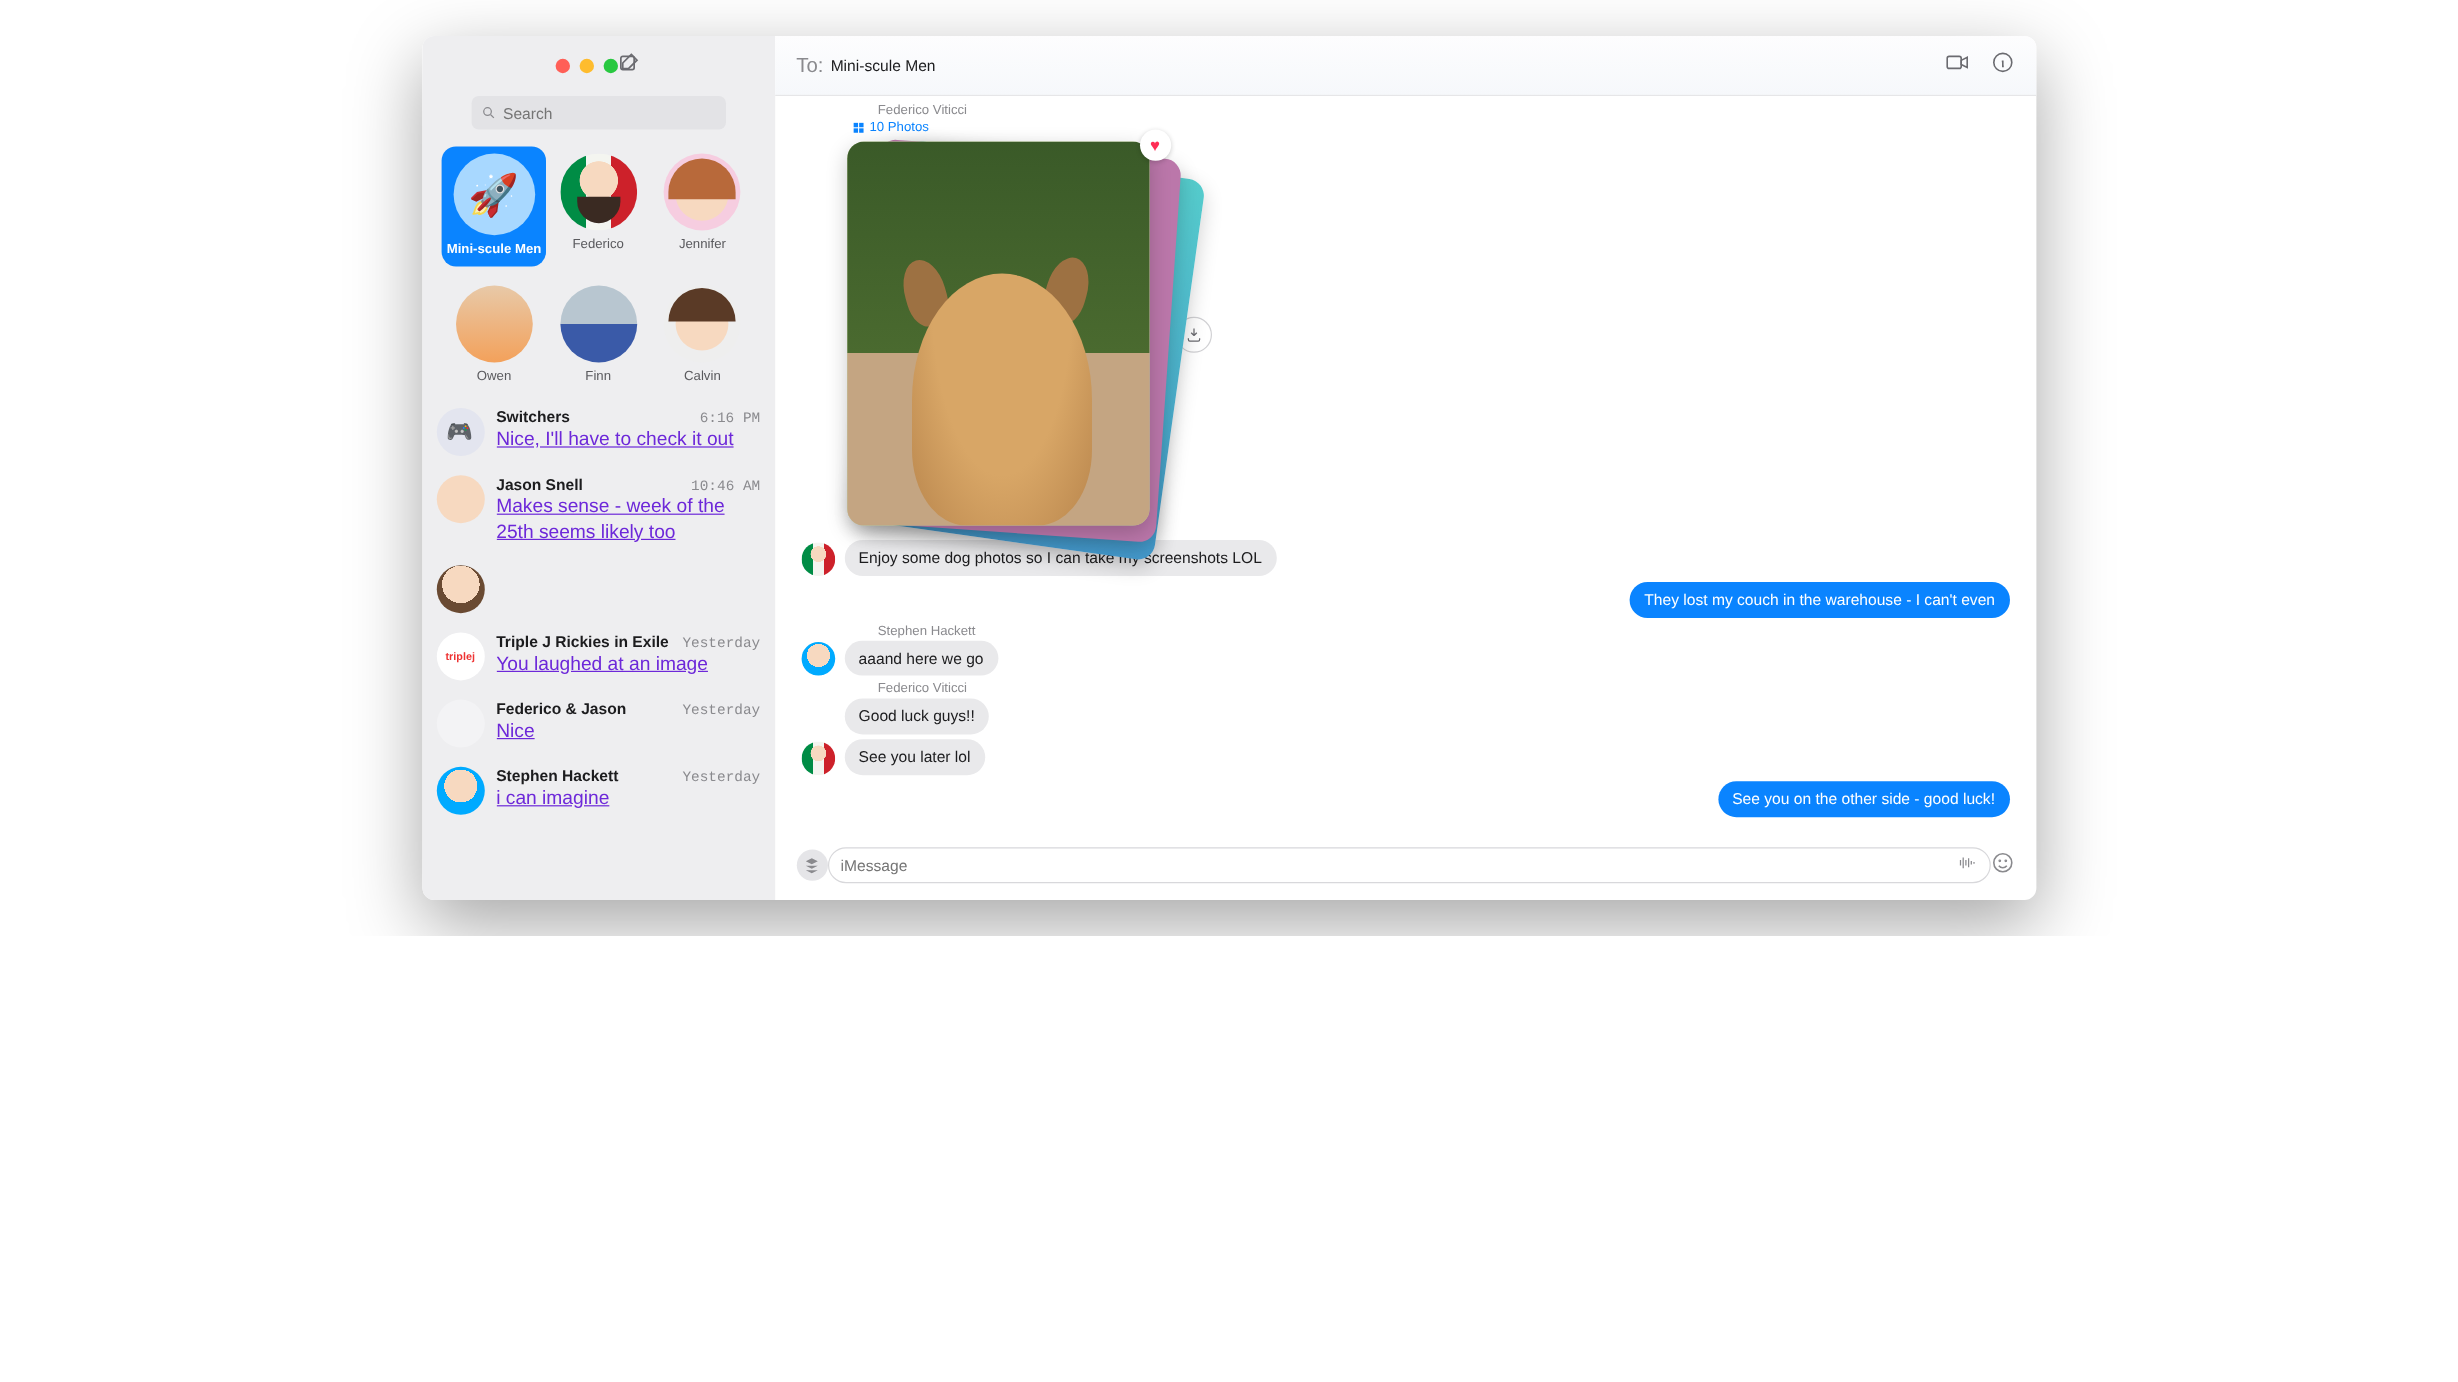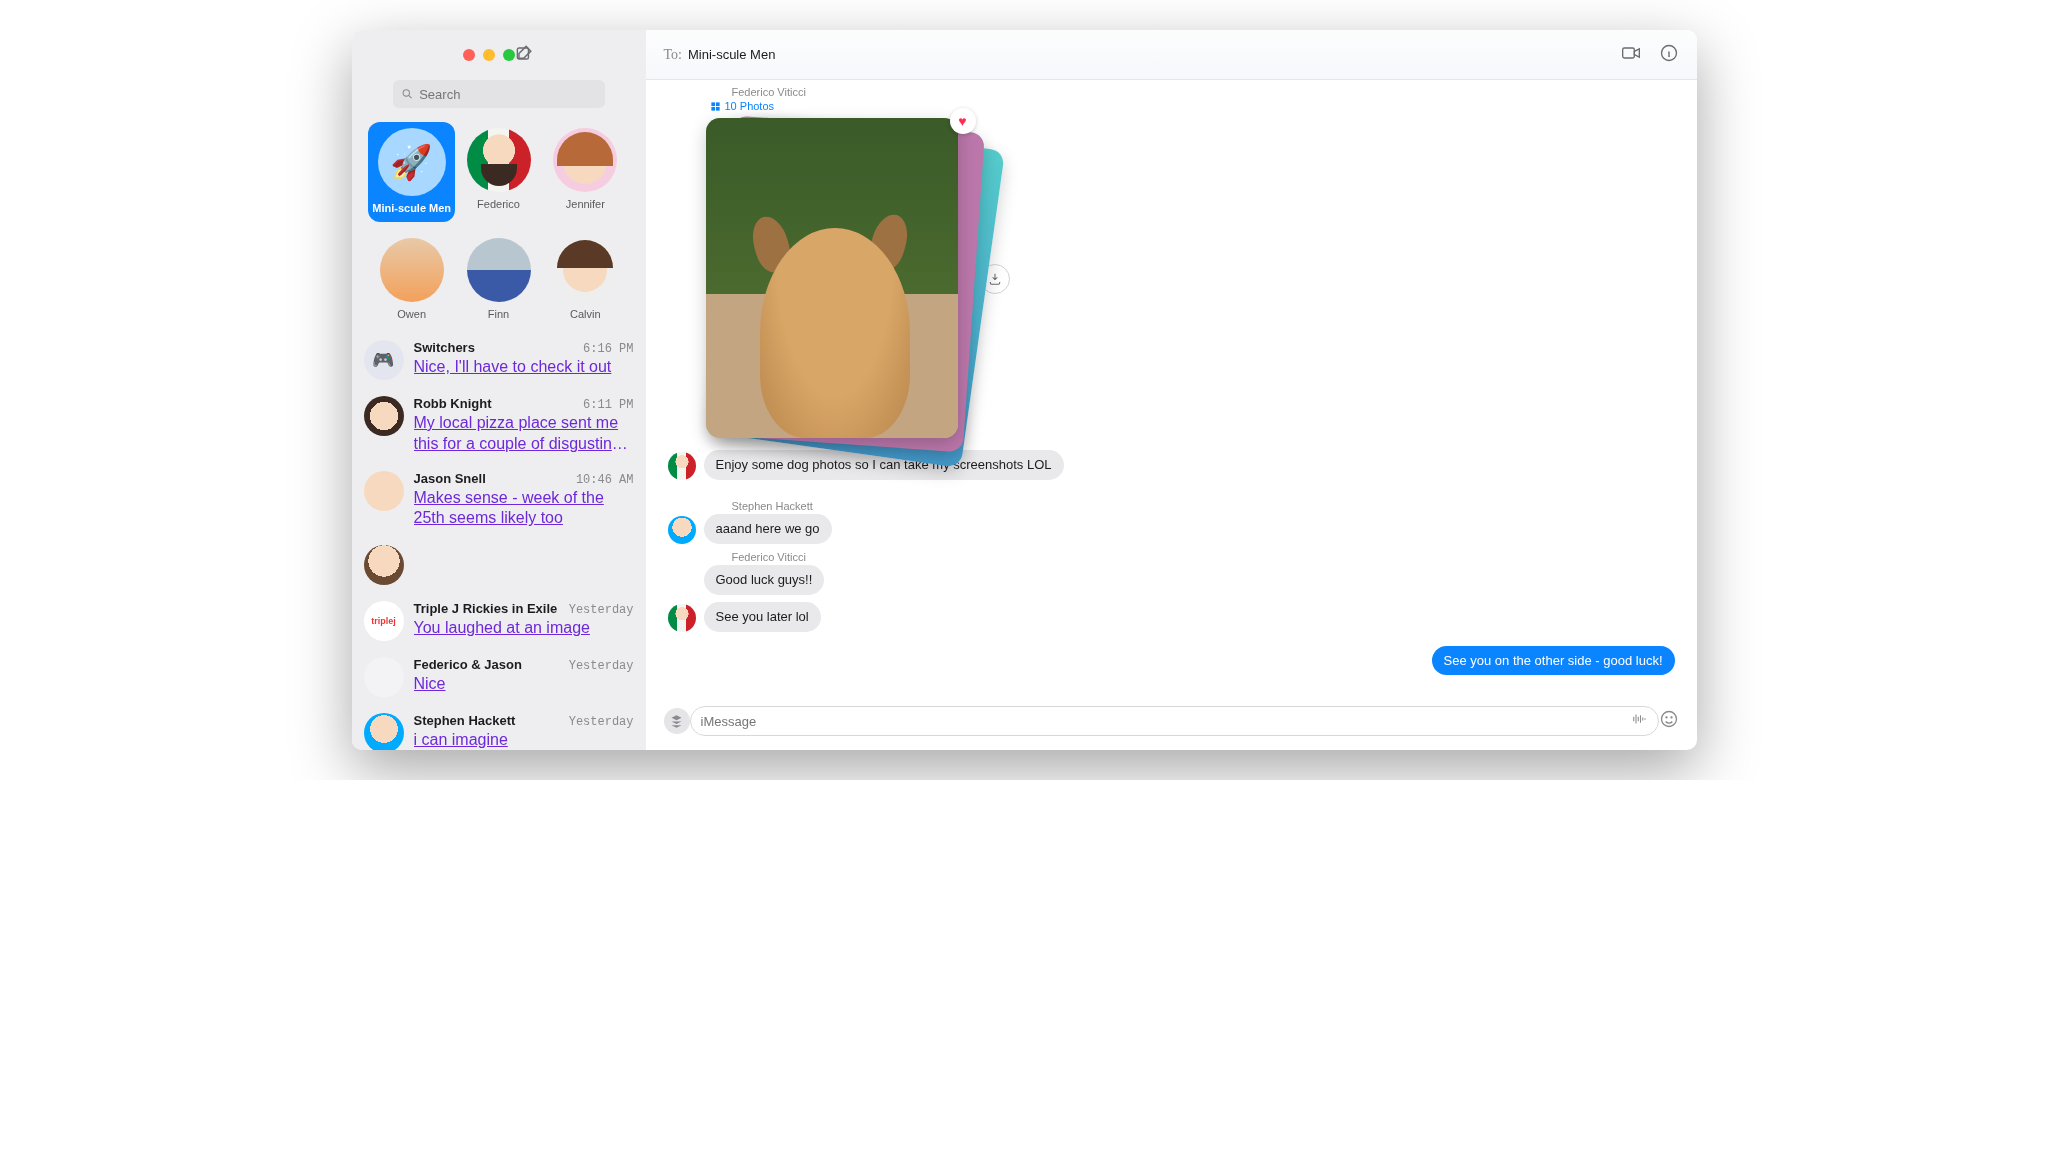--- a/index.html
+++ b/index.html
@@ -25,21 +25,21 @@
 .convo-list { flex: 1; overflow-y: auto; }
 .convo { display: flex; padding: 8px 12px; gap: 10px; }
 .cav { width: 40px; height: 40px; border-radius: 50%; background: #ccc; flex-shrink: 0; display: flex; align-items: center; justify-content: center; font-size: 18px; }
 .cbody { flex: 1; min-width: 0; }
 .chead { display: flex; justify-content: space-between; align-items: baseline; }
 .ctitle { font-weight: 600; font-size: 13px; color: #1c1c1e; }
 .ctime { font-size: 12px; color: #8a8a8e; font-family: Liberation Mono, monospace; }
 .cprev { font-size: 16px; color: #6d28d9; line-height: 1.3; margin-top: 1px; overflow: hidden; display: -webkit-box; text-decoration: underline; -webkit-line-clamp: 2; -webkit-box-orient: vertical; }
 .main { flex: 1; display: flex; flex-direction: column; }
 .header { height: 50px; border-bottom: 1px solid #e6e6e8; display: flex; align-items: center; padding: 0 18px; background: linear-gradient(180deg,#fdfdfe,#f6f8fb); }
-.to-label { color: #8a8a8e; font-size: 14px; margin-right: 6px; font-family: Liberation Serif, serif; }
+.to-label { color: #8a8a8e; font-size: 17px; margin-right: 6px; }
 .to-name { font-size: 13px; color: #1c1c1e; }
 .header-right { margin-left: auto; display: flex; gap: 18px; color: #6b6b70; }
 .header-right svg { width: 20px; height: 20px; }
 .thread { flex: 1; overflow-y: auto; padding: 6px 22px 10px 22px; display: flex; flex-direction: column; }
 .sender-name { font-size: 11px; color: #8a8a8e; margin-left: 64px; margin-bottom: 2px; }
 .photos-link { font-size: 11px; color: #0a84ff; margin-left: 42px; margin-bottom: 6px; display: flex; align-items: center; gap: 4px; }
 .photos-link svg { width: 11px; height: 11px; }
 .stack-row { display: flex; align-items: center; gap: 14px; margin-left: 38px; margin-bottom: 10px; }
 .photo-stack { position: relative; width: 260px; height: 322px; }
 .card { position: absolute; width: 252px; height: 320px; border-radius: 14px; box-shadow: 0 6px 18px rgba(0,0,0,0.2); background: #bc9; }
@@ -150,30 +150,20 @@
           <div class="cav cav-game">🎮</div>
           <div class="cbody">
             <div class="chead">
               <span class="ctitle">Switchers</span>
               <span class="ctime">6:16 PM</span>
             </div>
             <div class="cprev">Nice, I'll have to check it out</div>
           </div>
         </div>
         <div class="convo">
-          <div class="cav cav-robb"></div>
-          <div class="cbody">
-            <div class="chead">
-              <span class="ctitle">Robb Knight</span>
-              <span class="ctime">6:11 PM</span>
-            </div>
-            <div class="cprev">My local pizza place sent me this for a couple of disgusting sounding pizzas</div>
-          </div>
-        </div>
-        <div class="convo">
           <div class="cav cav-jason"></div>
           <div class="cbody">
             <div class="chead">
               <span class="ctitle">Jason Snell</span>
               <span class="ctime">10:46 AM</span>
             </div>
             <div class="cprev">Makes sense - week of the 25th seems likely too</div>
           </div>
         </div>
         <div class="convo">
@@ -256,20 +246,23 @@
               <path d="M12 3v10m0 0l-4-4m4 4l4-4M4 17v2a2 2 0 002 2h12a2 2 0 002-2v-2"></path>
             </svg>
         </div>
       </div>
     <div class="msg-row in">
           <div class="mav mav-federico"></div>
           <div class="bubble in">Enjoy some dog photos so I can take my screenshots LOL</div>
         </div>
         <div class="spacer-sm"></div>
         <div class="group-gap"></div>
+        <div class="msg-row out">
+          <div class="bubble out">They lost my couch in the warehouse - I can't even</div>
+        </div>
         <div class="group-gap"></div>
         <div class="sender-name">Stephen Hackett</div>
         <div class="msg-row in">
           <div class="mav mav-stephen"></div>
           <div class="bubble in">aaand here we go</div>
         </div>
         <div class="spacer-sm"></div>
         <div class="sender-name">Federico Viticci</div>
         <div class="msg-row in">
           <div class="mav mav-federico hidden"></div>

